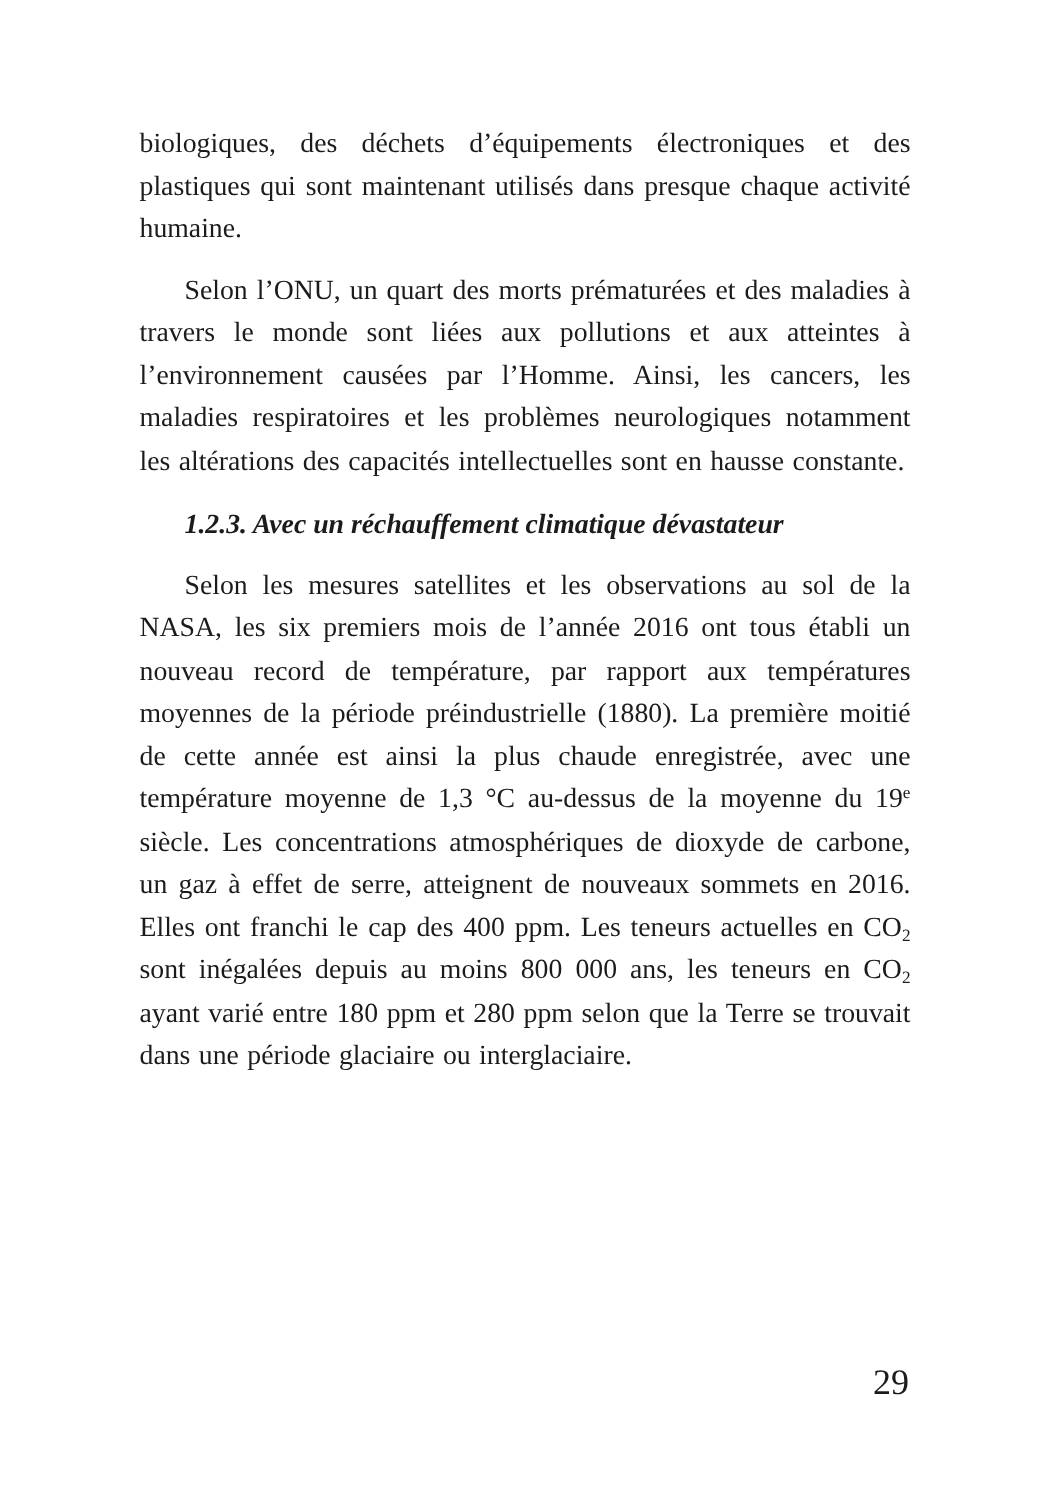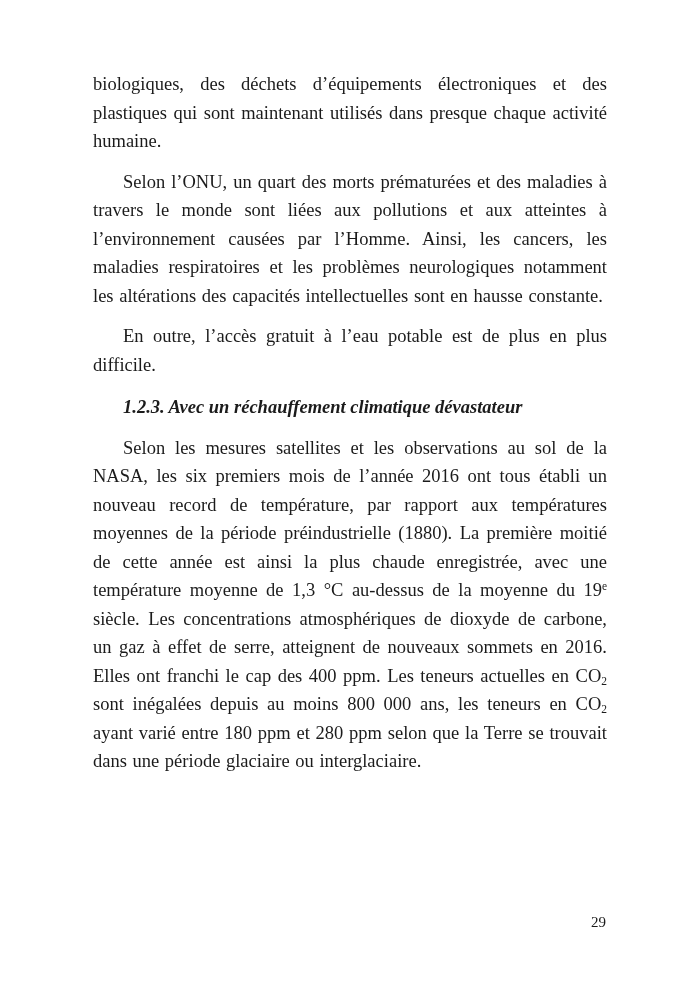--- a/index.html
+++ b/index.html
@@ -24,21 +24,21 @@
   }
   .para {
     margin: 12px 0 0 0;
     font-size: 18.5px;
     line-height: 28.5px;
     text-align: justify;
     text-indent: 30px;
     word-spacing: 1px;
   }
   .para.first {
-    margin-top: 4px;
+    margin-top: 16px;
   }
   .para.continuation {
     text-indent: 0;
   }
   .section-heading {
     margin: 14px 0 0 0;
     font-size: 18.5px;
     line-height: 28.5px;
     font-weight: bold;
     font-style: italic;
@@ -52,35 +52,34 @@
   }
   .run-sub {
     font-size: 11.5px;
     line-height: 0;
     vertical-align: -3px;
   }
   .page-number {
     position: absolute;
     top: 908px;
     right: 94px;
-    font-size: 15px;
+    font-size: 24px;
     line-height: 28.5px;
     text-align: right;
   }
 </style>
 </head>
 <body>
 
 <div class="page">
   <main class="text-block">
     <p class="para first continuation"><span>biologiques, des déchets d’équipements électroniques et des plastiques qui sont maintenant utilisés dans presque chaque activité humaine.</span></p>
 
     <p class="para"><span>Selon l’ONU, un quart des morts prématurées et des maladies à travers le monde sont liées aux pollutions et aux atteintes à l’environnement causées par l’Homme. Ainsi, les cancers, les maladies respiratoires et les problèmes neurologiques notamment les altérations des capacités intellectuelles sont en hausse constante.</span></p>
 
-    <p class="para"><span>En outre, l’accès gratuit à l’eau potable est de plus en plus difficile.</span></p>
 
     <h3 class="section-heading"><span>1.2.3. Avec un réchauffement climatique dévastateur</span></h3>
 
     <p class="para"><span>Selon les mesures satellites et les observations au sol de la NASA, les six premiers mois de l’année 2016 ont tous établi un nouveau record de température, par rapport aux températures moyennes de la période préindustrielle (1880). La première moitié de cette année est ainsi la plus chaude enregistrée, avec une température moyenne de 1,3 °C au-dessus de la moyenne du 19</span><span class="run-sup">e</span><span> siècle. Les concentrations atmosphériques de dioxyde de carbone, un gaz à effet de serre, atteignent de nouveaux sommets en 2016. Elles ont franchi le cap des 400 ppm. Les teneurs actuelles en CO</span><span class="run-sub">2</span><span> sont inégalées depuis au moins 800 000 ans, les teneurs en CO</span><span class="run-sub">2</span><span> ayant varié entre 180 ppm et 280 ppm selon que la Terre se trouvait dans une période glaciaire ou interglaciaire.</span></p>
 
   </main>
 
   <div class="page-number">29</div>
 </div>
 

